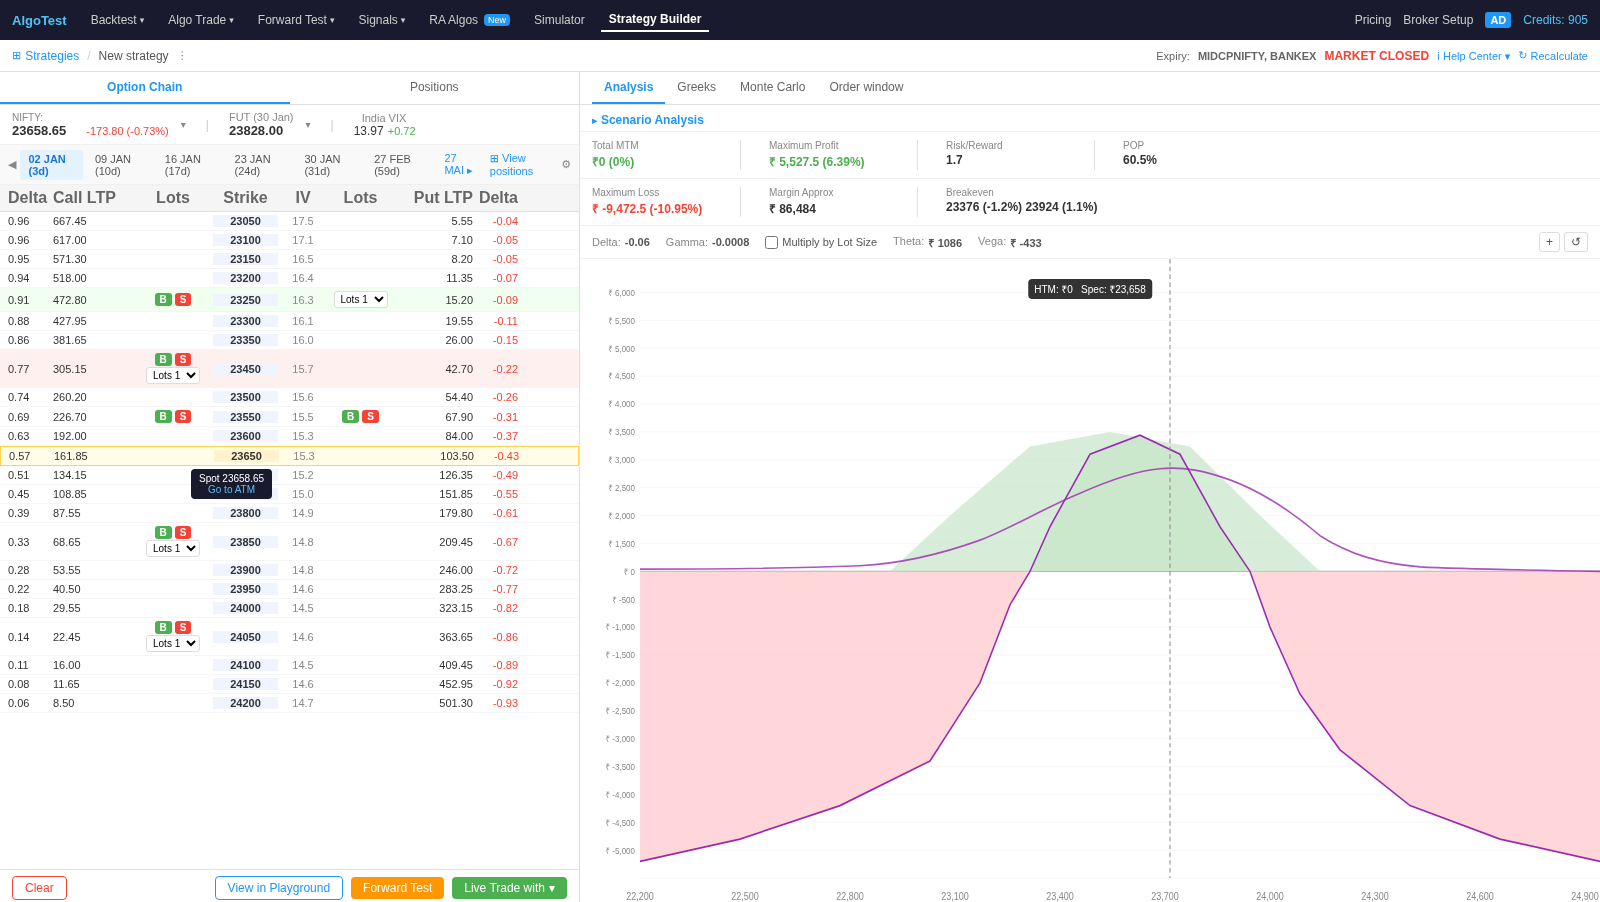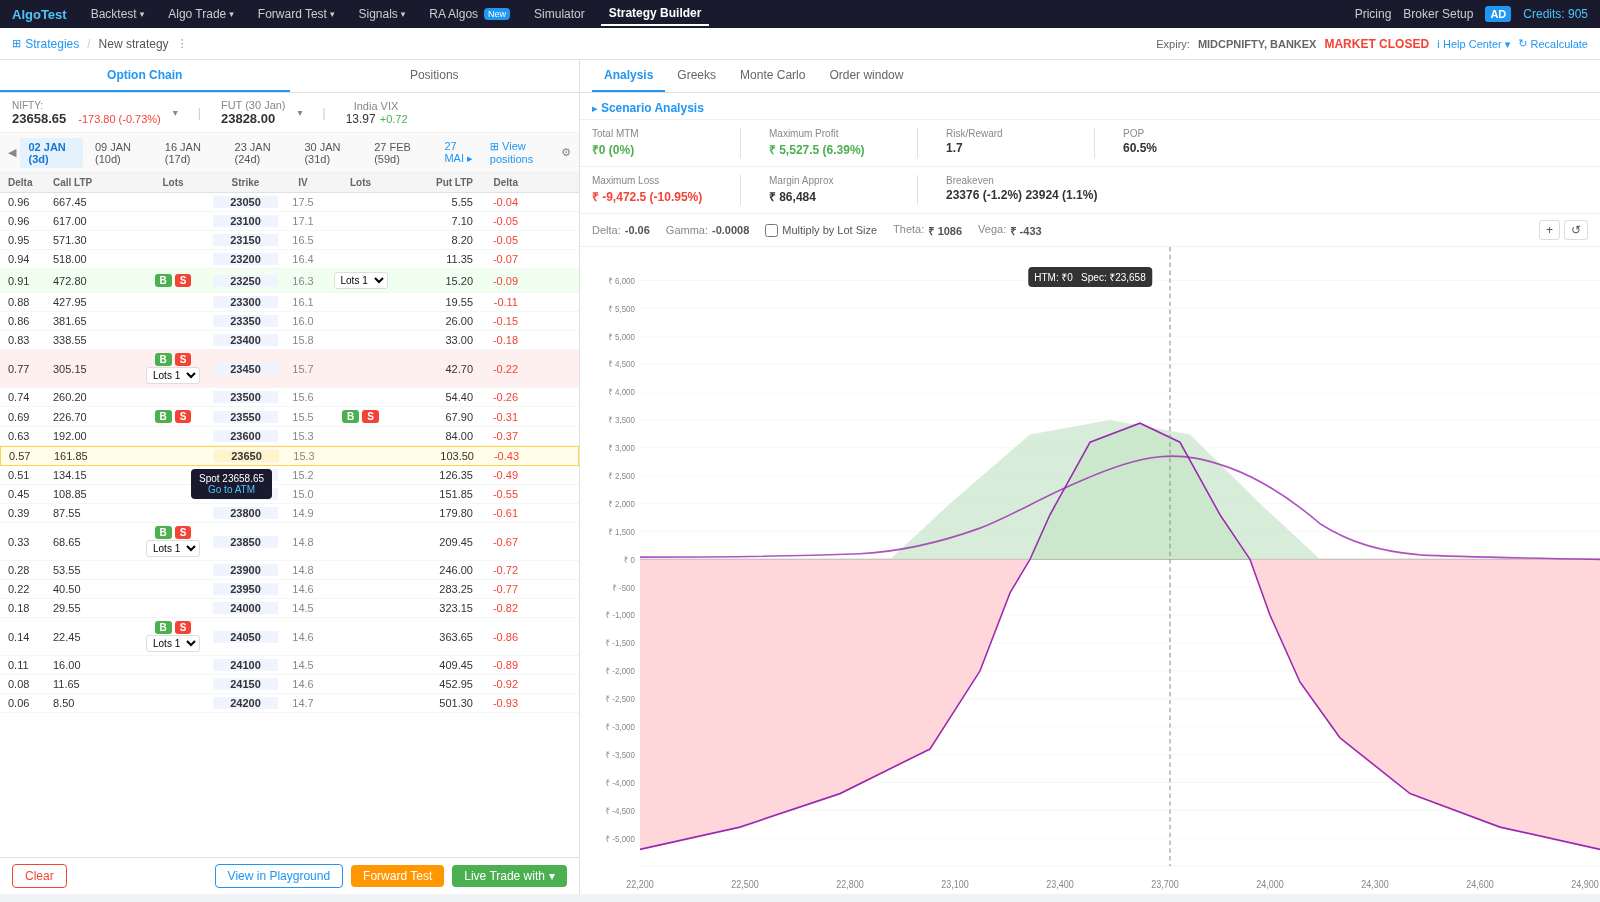--- a/index.html
+++ b/index.html
@@ -1,19 +1,19 @@
 <!DOCTYPE html>
 <html><head>
   <meta charset="utf-8">
   <style>
     * { box-sizing: border-box; margin: 0; padding: 0; font-family: -apple-system, BlinkMacSystemFont, 'Segoe UI', sans-serif; }
     body { background: #f0f2f5; font-size: 12px; color: #333; overflow: hidden; width: 1600px; height: 902px; }
 
     
-    .top-nav { background: #1a1a2e; color: #fff; height: 28px; display: flex; align-items: center; padding: 0 12px; gap: 8px; }
+    .top-nav { background: #1a1a2e; color: #fff; height: 40px; display: flex; align-items: center; padding: 0 12px; gap: 8px; }
     .top-nav .logo { font-weight: 700; font-size: 13px; color: #4fc3f7; margin-right: 8px; }
     .top-nav .nav-item { color: #ccc; font-size: 12px; cursor: pointer; padding: 4px 8px; display: flex; align-items: center; gap: 3px; }
     .top-nav .nav-item .arrow { font-size: 9px; }
     .top-nav .new-badge { background: #2196f3; color: #fff; font-size: 9px; padding: 1px 4px; border-radius: 4px; margin-left: 3px; }
     .top-nav .strategy-builder { color: #fff; font-weight: 600; border-bottom: 2px solid #fff; }
     .top-nav-right { margin-left: auto; display: flex; align-items: center; gap: 12px; }
     .top-nav-right .pricing { color: #ccc; font-size: 12px; }
     .top-nav-right .broker { color: #ccc; font-size: 12px; }
     .top-nav-right .ad-badge { background: #2196f3; color: #fff; padding: 2px 5px; border-radius: 3px; font-size: 11px; font-weight: 700; }
     .top-nav-right .credits { color: #4fc3f7; font-size: 12px; }
@@ -51,21 +51,21 @@
     
     .date-row { display: flex; align-items: center; padding: 4px 8px; border-bottom: 1px solid #f0f0f0; font-size: 11px; gap: 4px; background: #f9f9f9; }
     .date-item { padding: 3px 8px; cursor: pointer; color: #555; border-radius: 3px; }
     .date-item.active { background: #e3f2fd; color: #1976d2; font-weight: 600; border-radius: 3px; }
     .date-more { color: #2196f3; cursor: pointer; }
     .view-positions { color: #2196f3; font-size: 11px; cursor: pointer; margin-left: auto; }
     .settings-icon { color: #888; cursor: pointer; }
 
     
     .option-table { flex: 1; overflow-y: auto; }
-    .table-header { display: grid; grid-template-columns: 45px 80px 80px 65px 50px 65px 80px 45px; padding: 4px 8px; background: #f5f5f5; border-bottom: 1px solid #e0e0e0; font-size: 10px; color: #666; font-weight: 600; position: sticky; top: 0; z-index: 10; }
+    .table-header { display: grid; grid-template-columns: 45px 80px 80px 65px 50px 65px 80px 45px; padding: 4px 8px; background: #f5f5f5; border-bottom: 1px solid #e0e0e0; font-size: 16px; color: #666; font-weight: 600; position: sticky; top: 0; z-index: 10; }
     .table-row { display: grid; grid-template-columns: 45px 80px 80px 65px 50px 65px 80px 45px; padding: 3px 8px; border-bottom: 1px solid #f5f5f5; align-items: center; font-size: 11px; }
     .table-row.atm { background: #fffde7; border: 1px solid #ffd54f; }
     .cell-right { text-align: right; }
     .bs-buttons { display: flex; gap: 3px; justify-content: center; }
     .btn-b { background: #4caf50; color: #fff; border: none; border-radius: 3px; padding: 1px 5px; font-size: 10px; cursor: pointer; font-weight: 700; }
     .btn-s { background: #f44336; color: #fff; border: none; border-radius: 3px; padding: 1px 5px; font-size: 10px; cursor: pointer; font-weight: 700; }
     .lots-select { font-size: 10px; border: 1px solid #ddd; border-radius: 3px; padding: 1px 2px; background: #fff; cursor: pointer; }
     .lots-row { display: flex; flex-direction: column; align-items: center; gap: 1px; }
     .strike-col { font-weight: 600; text-align: center; background: #f0f4ff; }
     .iv-col { text-align: center; color: #888; }
@@ -152,21 +152,21 @@
   <div class="left-panel">
 
     <div class="left-tabs">
       <div class="left-tab active">Option Chain</div>
       <div class="left-tab">Positions</div>
     </div>
 
     <div class="market-data-row">
       <div class="market-item">
         <span class="market-label">NIFTY:</span>
-        <div style="display:flex; align-items:baseline; gap:12px;">
+        <div style="display:flex; align-items:baseline; gap:20px;">
           <span class="market-value">23658.65</span>
           <span class="market-change negative">-173.80 (-0.73%)</span>
         </div>
       </div>
       <span class="arrow-icon">▾</span>
       <div class="market-divider">|</div>
       <div class="market-item">
         <span class="fut-label">FUT (30 Jan)</span>
         <span class="fut-value">23828.00</span>
       </div>
@@ -277,30 +277,20 @@
       </div>
       <div class="table-row">
         <div>0.86</div>
         <div>381.65</div>
         <div></div>
         <div class="strike-col">23350</div>
         <div class="iv-col">16.0</div>
         <div></div>
         <div class="cell-right">26.00</div>
         <div class="cell-right delta-neg">-0.15</div>
-      </div>
-      <div class="table-row">
-        <div>0.83</div>
-        <div>338.55</div>
-        <div></div>
-        <div class="strike-col">23400</div>
-        <div class="iv-col">15.8</div>
-        <div></div>
-        <div class="cell-right">33.00</div>
-        <div class="cell-right delta-neg">-0.18</div>
       </div>
 
       <div class="table-row" style="background:#fff0f0;">
         <div>0.77</div>
         <div>305.15</div>
         <div class="lots-row">
           <div class="bs-buttons">
             <button class="btn-b">B</button>
             <button class="btn-s">S</button>
           </div>

